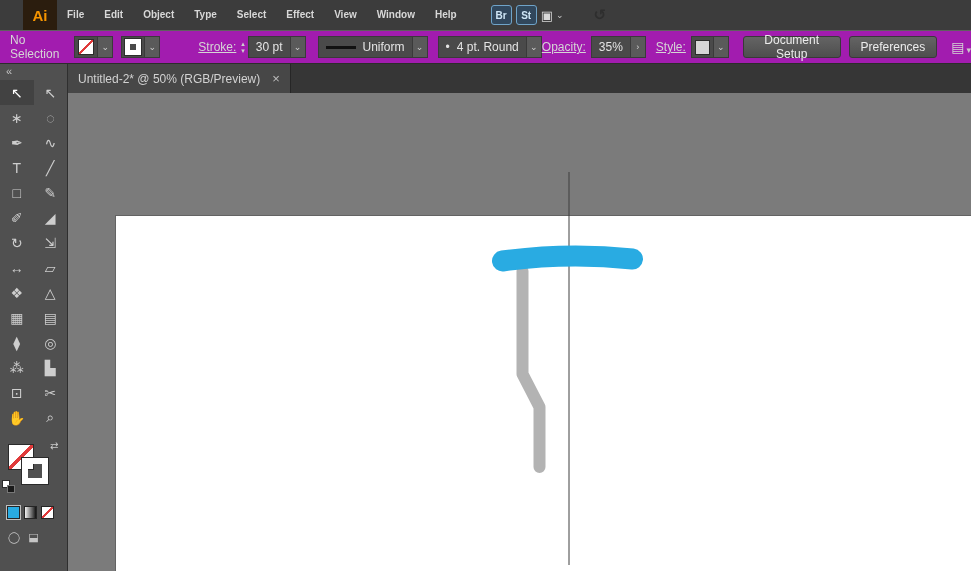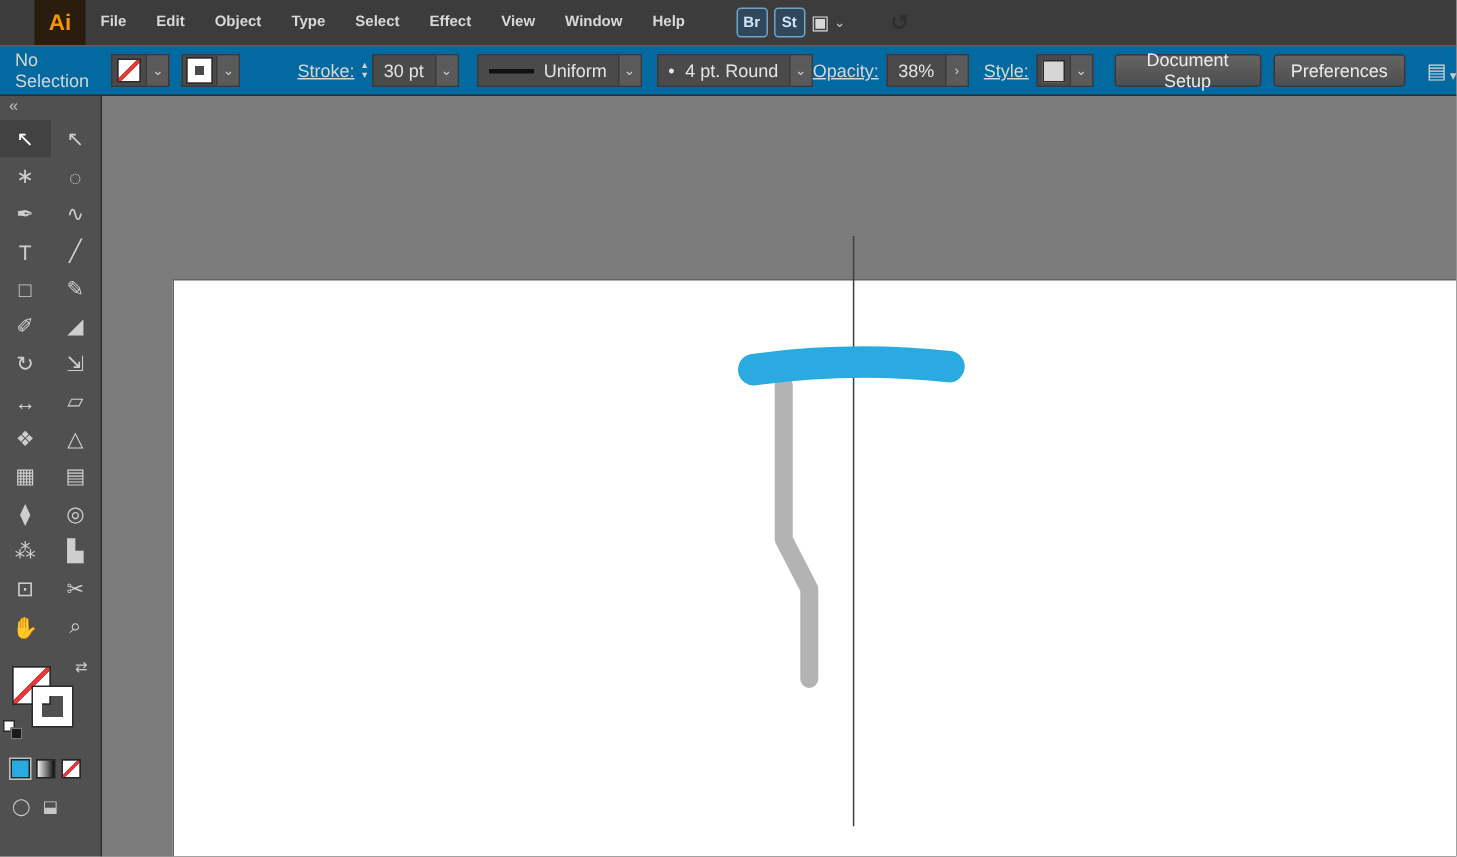--- a/index.html
+++ b/index.html
@@ -13,21 +13,21 @@
   .menu-item { color:#d8d8d8; font-size:10px; padding:16px 10px; line-height:30px; cursor:default;font-weight:bold; }
   .menu-badges { display:flex; align-items:center; gap:4px; margin-left:24px; }
   .badge { width:21px; height:20px; border:1px solid #6fa3c8; border-radius:3px; background:#31475c;
            color:#cfe6f6; font-size:10px; font-weight:bold; display:flex; align-items:center; justify-content:center; }
   .ws-group { display:flex; align-items:center; gap:3px; color:#d8d8d8; }
   .ws-glyph { font-size:13px; }
   .mini-chev { font-size:9px; color:#c9c9c9; }
   .sync-glyph { font-size:15px; color:#2e2e2e; margin-left:26px; font-weight:bold; }
 
   
-  .controlbar { height:34px; background:#0369a1; border-top:1px solid #5f5f5f; border-bottom:1px solid #2c2c2c;
+  .controlbar { height:34px; background:#a21caf; border-top:1px solid #5f5f5f; border-bottom:1px solid #2c2c2c;
                 display:flex; align-items:center; padding-left:10px; font-size:12px; color:#d5d5d5; }
   .ctl-status { width:78px; font-size:12px; }
   .swgroup { display:flex; align-items:center; border:1px solid #3a3a3a; background:#4a4a4a; height:22px; margin-right:8px; }
   .sw { width:16px; height:16px; margin:0 3px; border:1px solid #2c2c2c; background:#fff; }
   .none-sw { background:linear-gradient(135deg,#fff 44%,#e03a3a 44%,#e03a3a 56%,#fff 56%); }
   .ring-sw { background:transparent; border:5px solid #fff; outline:1px solid #2c2c2c; }
   .chev { width:15px; height:100%; display:flex; align-items:center; justify-content:center;
           border-left:1px solid #3a3a3a; background:#5a5a5a; color:#d0d0d0; font-size:9px; }
   .ulabel { text-decoration:underline; margin:0 5px; }
   .stepper { display:flex; flex-direction:column; justify-content:center; line-height:7px; font-size:7px;
@@ -134,21 +134,21 @@
   </div>
 
   <div class="combo" style="margin-left:10px">
     <span class="dot">•</span>
     <span class="val">4 pt. Round</span>
     <span class="chev">⌄</span>
   </div>
 
   <span class="ulabel" style="margin-left:0">Opacity:</span>
   <div class="combo">
-    <span class="val" style="min-width:38px">38%</span>
+    <span class="val" style="min-width:38px">35%</span>
     <span class="chev">›</span>
   </div>
 
   <span class="ulabel" style="margin-left:10px">Style:</span>
   <div class="combo">
     <span class="style-sw"></span>
     <span class="chev">⌄</span>
   </div>
 
   <button class="btn" style="margin-left:14px">Document Setup</button>
@@ -211,20 +211,26 @@
       <span class="t-none"></span>
     </div>
 
     <div class="modes">
       <span>◯</span>
       <span>⬓</span>
     </div>
   </div>
 
   <div class="right-col">
+    <div class="tabrow">
+      <div class="tab">
+        <span>Untitled-2* @ 50% (RGB/Preview)</span>
+        <span class="close">×</span>
+      </div>
+    </div>
 
     <div class="canvas">
       <div class="artboard"></div>
       <svg class="art" viewBox="0 0 902 478">
         <line x1="500.5" y1="79" x2="500.5" y2="472" stroke-width="1" stroke="#3f3f3f"></line>
         <path d="M 454 178 L 454 281 L 471 314 L 471 374" fill="none" stroke-width="12" stroke-linecap="round" stroke-linejoin="round" stroke="#b3b3b3"></path>
         <path d="M 434 168 Q 499 159 564 166" fill="none" stroke-width="21" stroke-linecap="round" stroke="#29abe2"></path>
       </svg>
     </div>
   </div>

